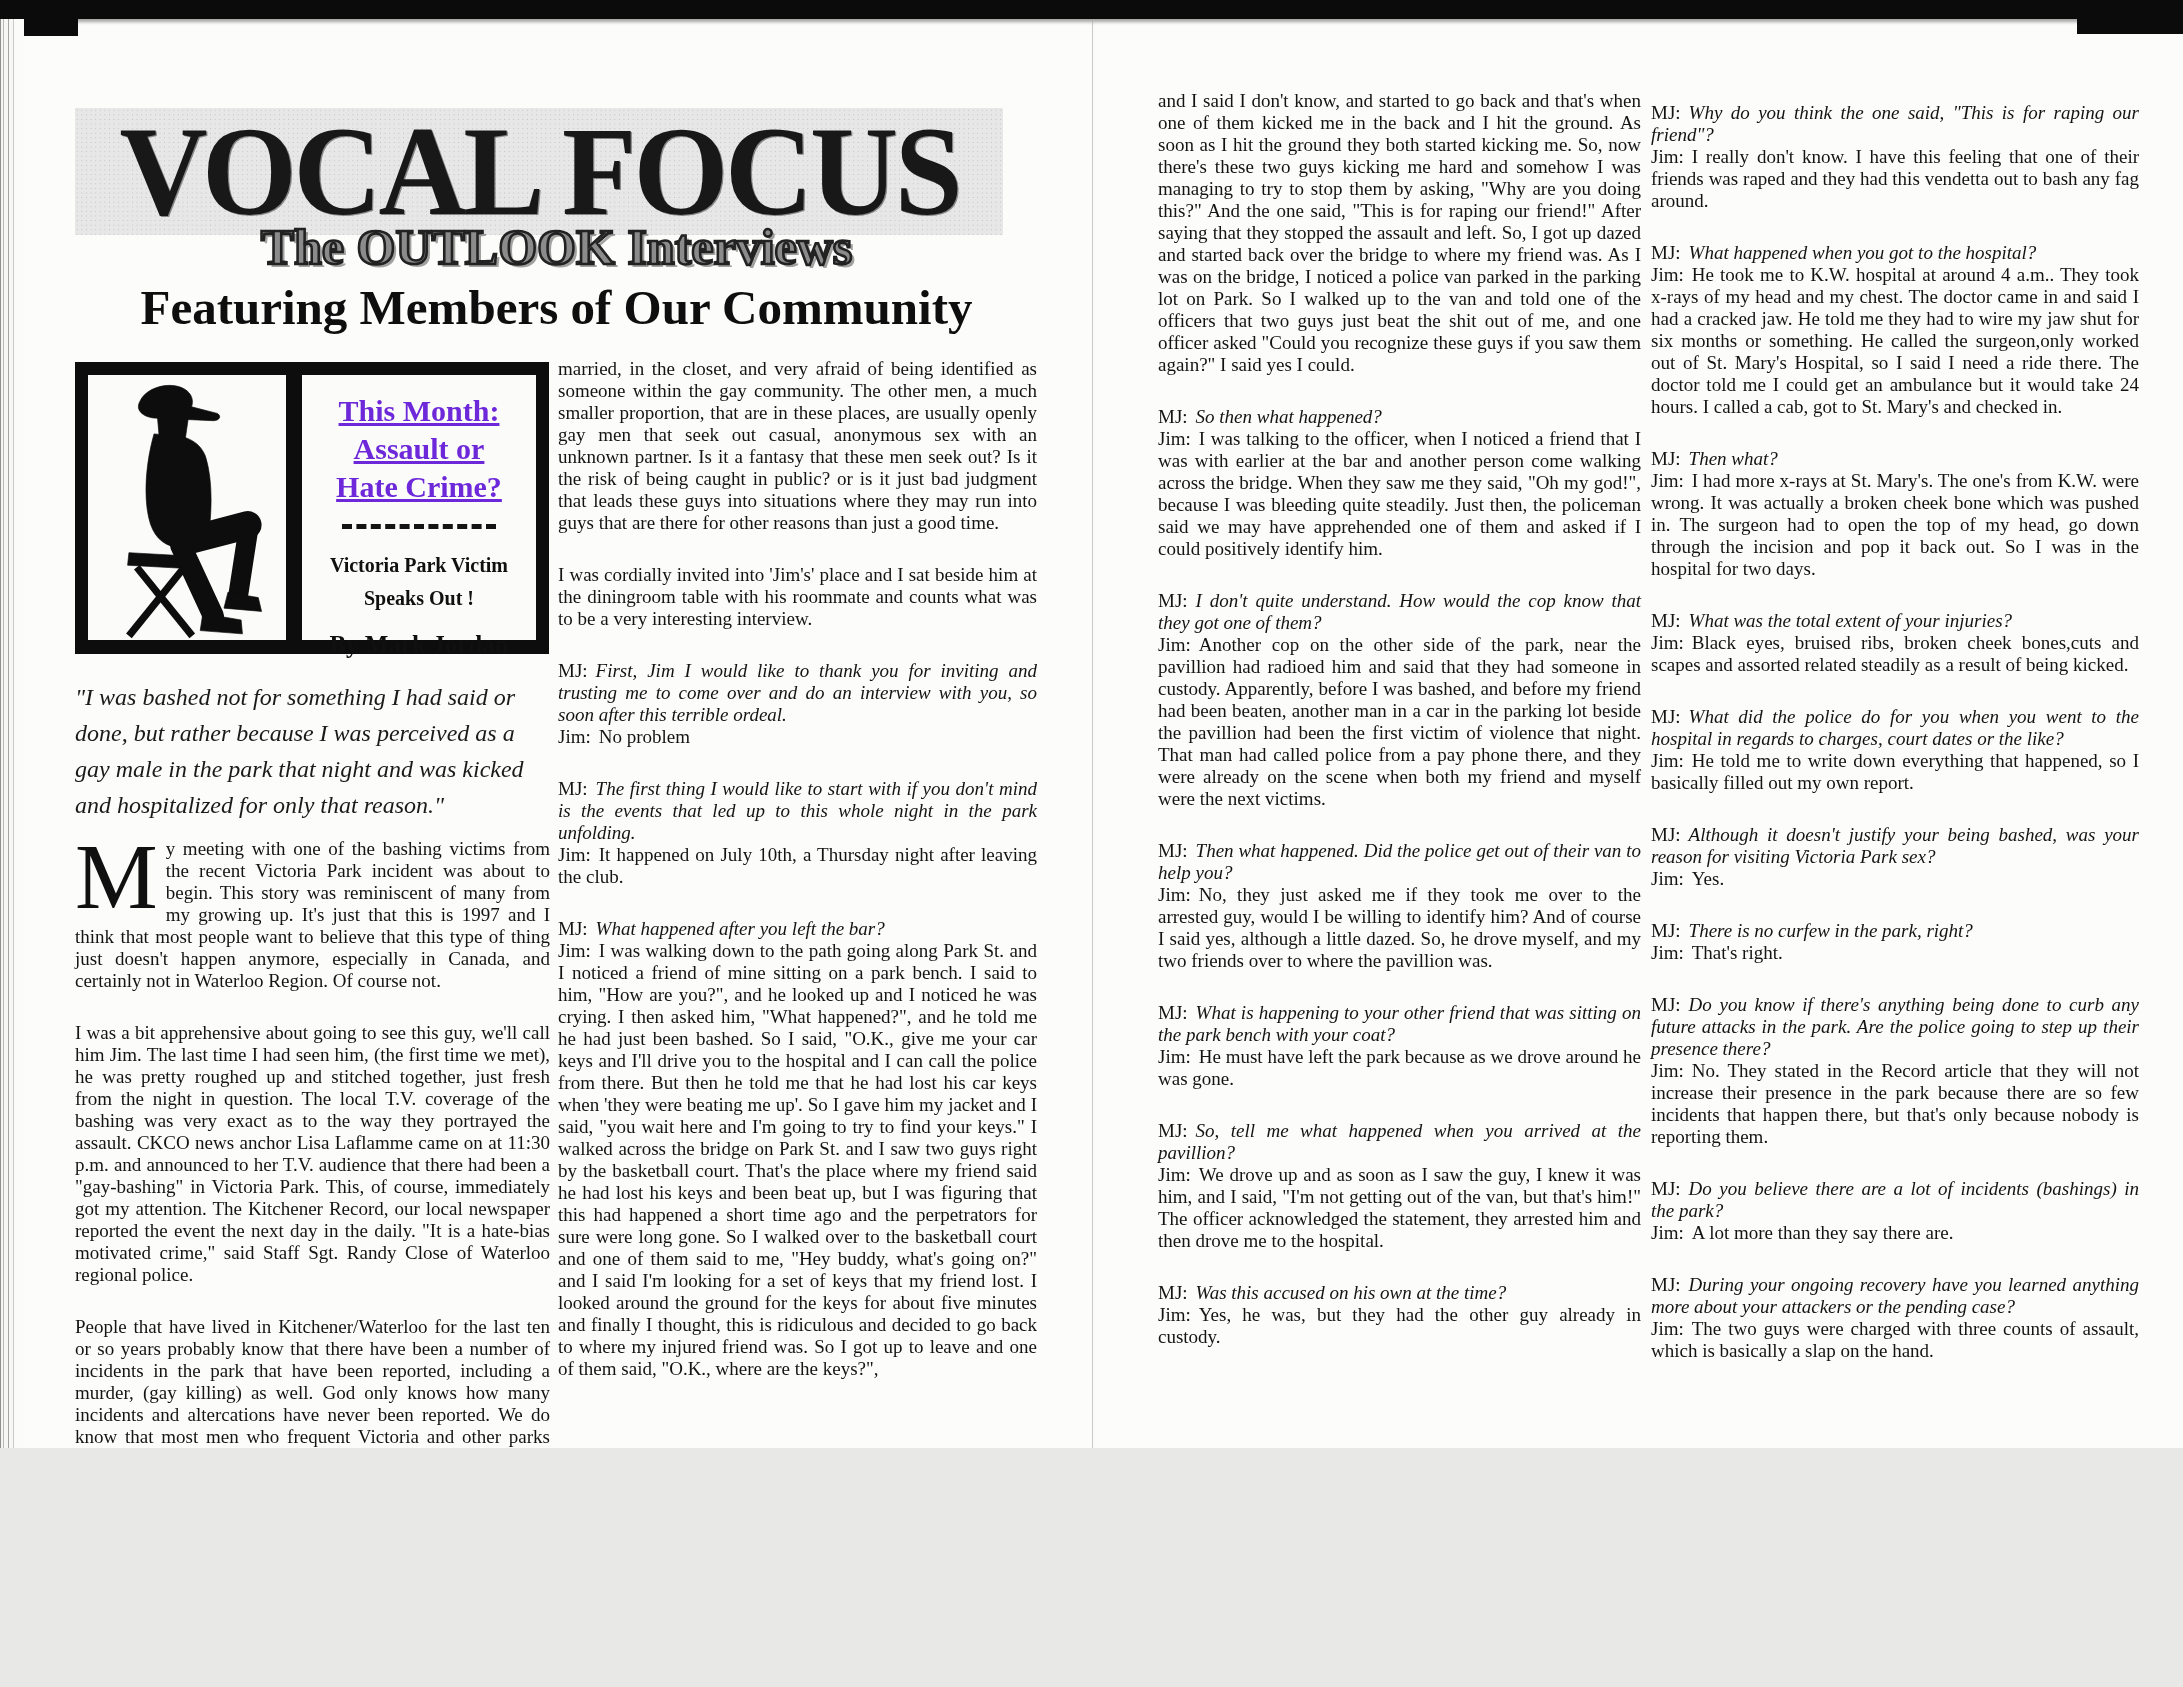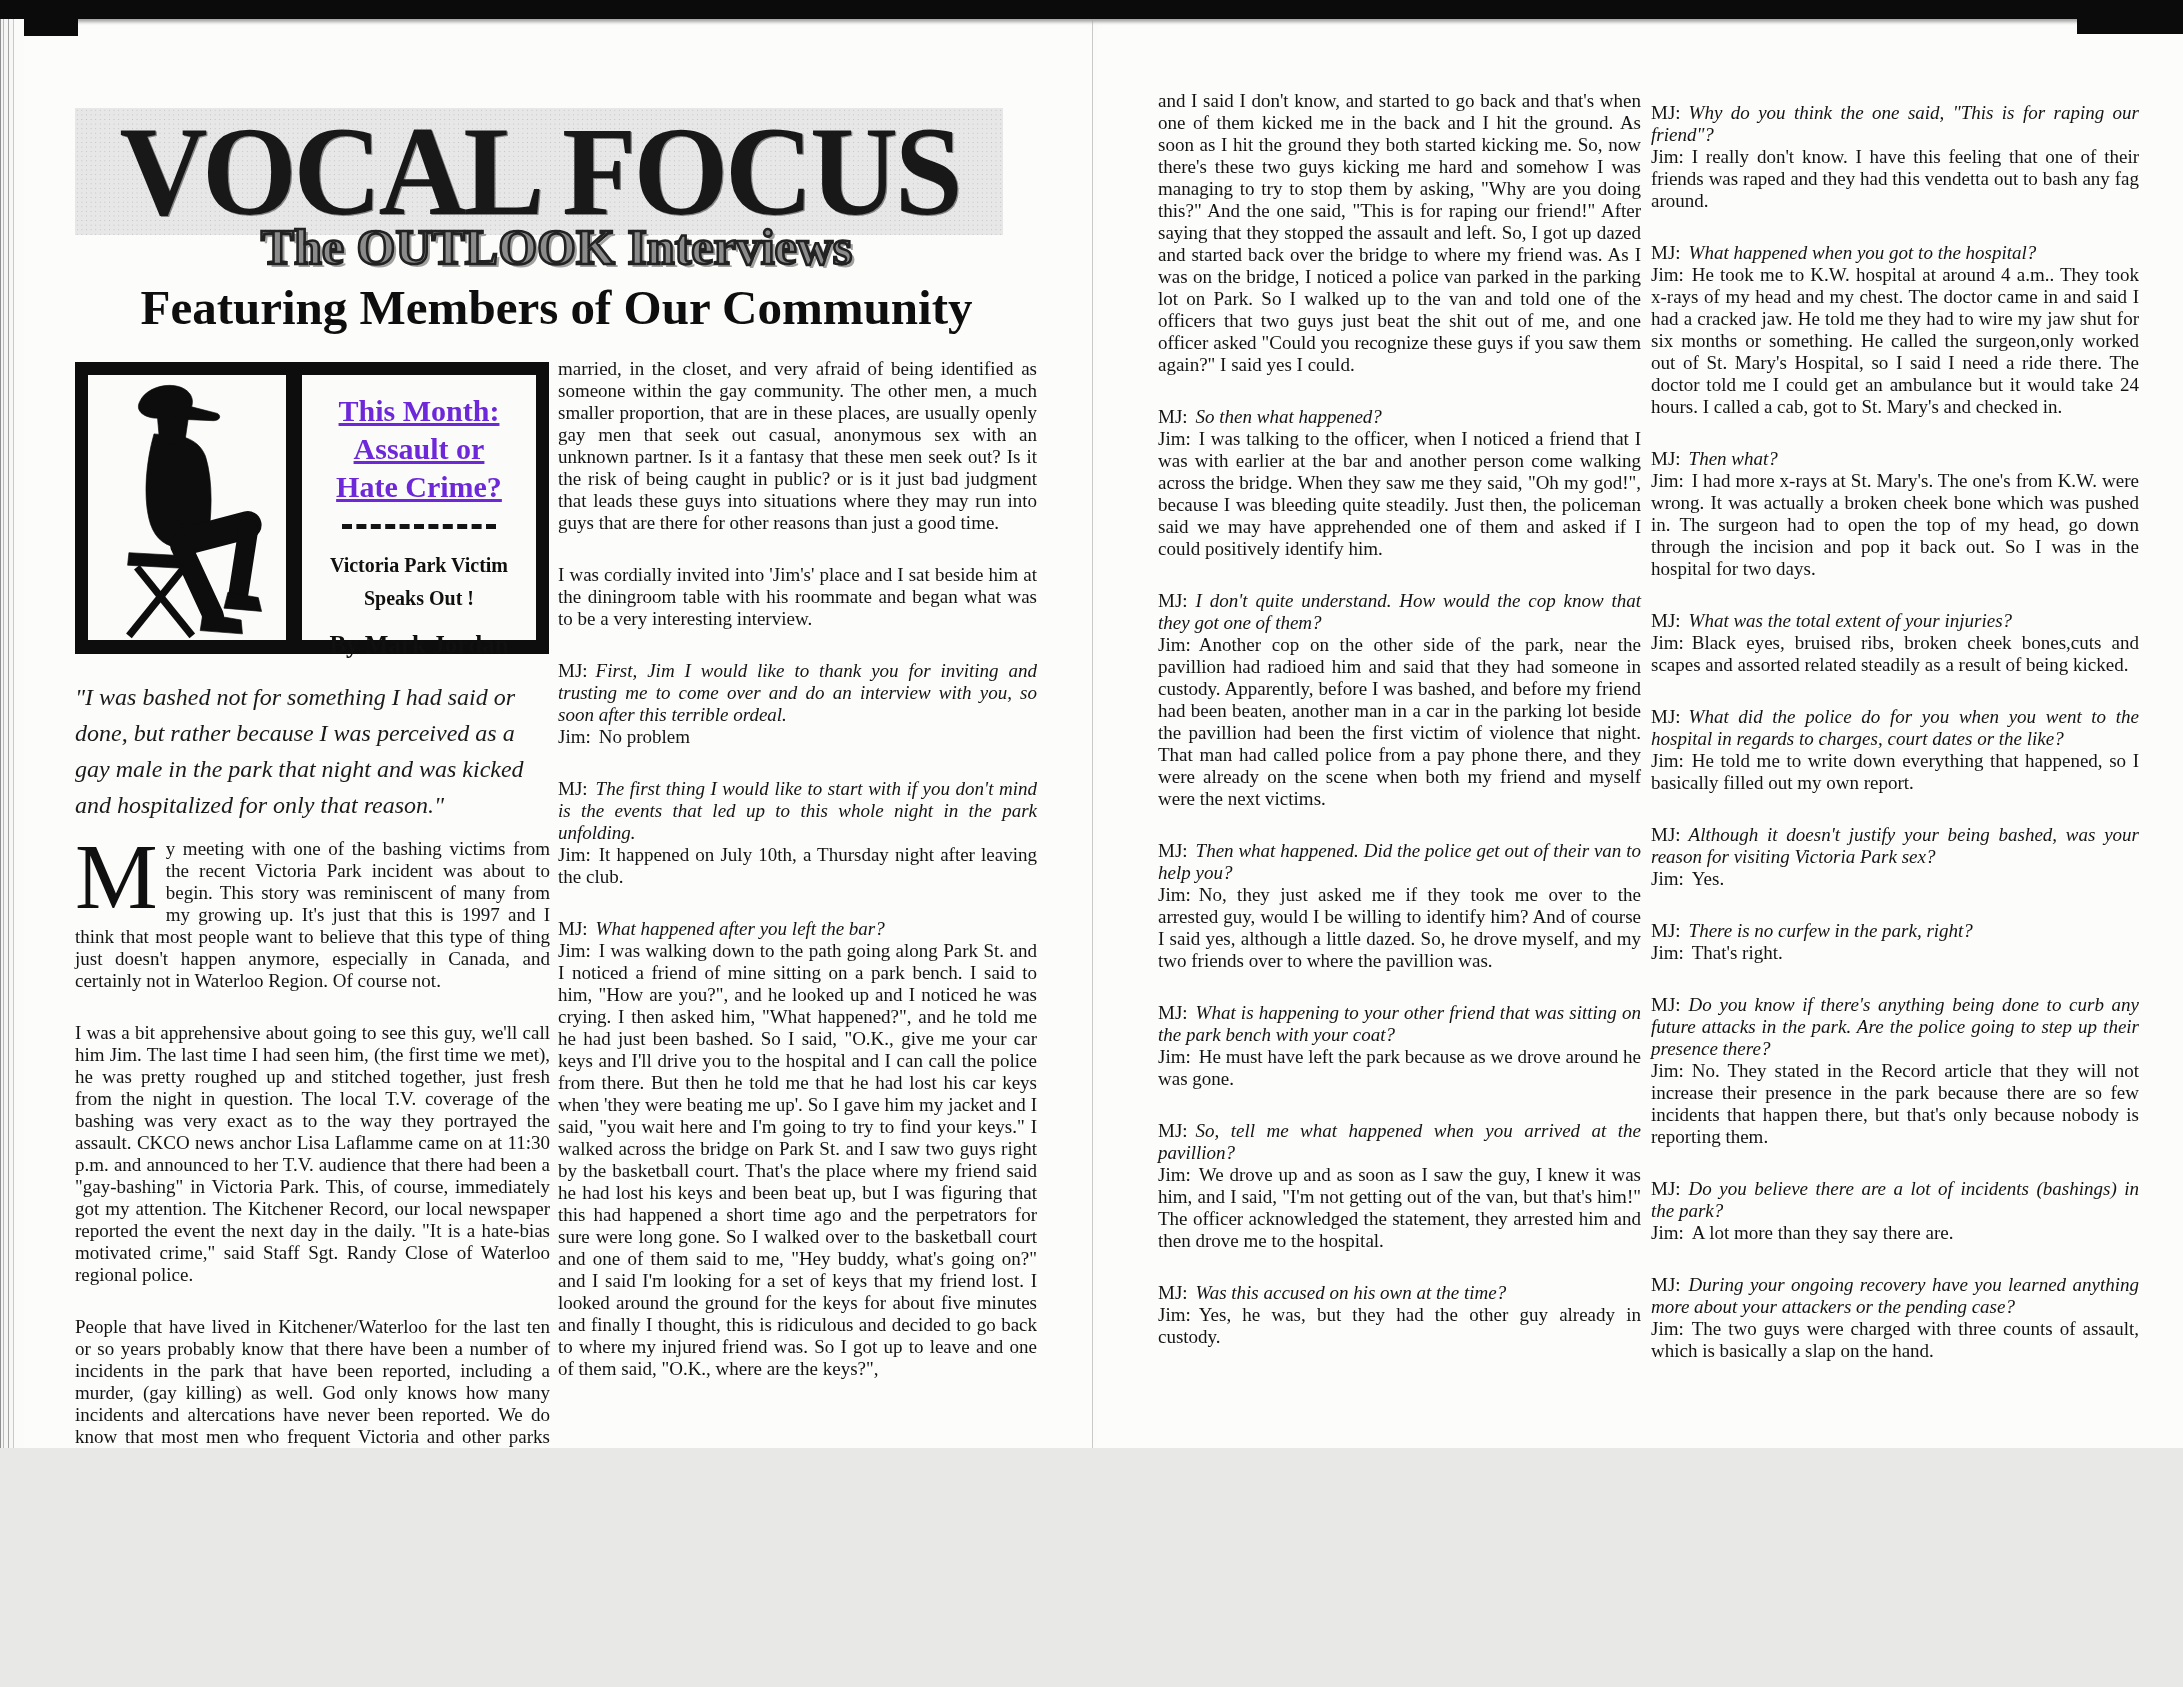--- a/index.html
+++ b/index.html
@@ -120,21 +120,21 @@
     <div class="pull-quote">"I was bashed not for something I had said or done, but rather because I was perceived as a gay male in the park that night and was kicked and hospitalized for only that reason."</div>
 
     <div class="bodycol l-col1">
       <p><span class="dropcap">M</span><span>y meeting with one of the bashing victims from the recent Victoria Park incident was about to begin.  This story was reminiscent of many from my growing up.  It's just that this is 1997 and I think that most people want to believe that this type of thing just doesn't happen anymore, especially in Canada, and certainly not in Waterloo Region.  Of course not.</span></p>
       <p>I was a bit apprehensive about going to see this guy, we'll call him Jim.  The last time I had seen him, (the first time we met), he was pretty roughed up and stitched together, just fresh from the night in question.  The local T.V. coverage of the bashing was very exact as to the way they portrayed the assault.  CKCO news anchor Lisa Laflamme came on at 11:30 p.m. and announced to her T.V. audience that there had been a "gay-bashing" in Victoria Park.  This, of course, immediately got my attention.  The Kitchener Record, our local newspaper reported the event the next day in the daily.  "It is a hate-bias motivated crime," said Staff Sgt. Randy Close of Waterloo regional police.</p>
       <p>People that have lived in Kitchener/Waterloo for the last ten or so years probably know that there have been a number of incidents in the park that have been reported, including a murder, (gay killing) as well.  God only knows how many incidents and altercations have never been reported.  We do know that most men who frequent Victoria and other parks and public washrooms, are</p>
     </div>
 
     <div class="bodycol l-col2">
       <p>married, in the closet, and very afraid of being identified as someone within the gay community.  The other men, a much smaller proportion, that are in these places, are usually openly gay men that seek out casual, anonymous sex with an unknown partner.  Is it a fantasy that these men seek out? Is it the risk of being caught in public? or is it just bad judgment that leads these guys into situations where they may run into guys that are there for other reasons than just a good time.</p>
-      <p>I was cordially invited into 'Jim's' place and I sat beside him at the diningroom table with his roommate and began what was to be a very interesting interview.</p>
+      <p>I was cordially invited into 'Jim's' place and I sat beside him at the diningroom table with his roommate and counts what was to be a very interesting interview.</p>
       <div>
           <div class="qa-pair">
             <p><span class="speaker">MJ:</span><span class="qtext">First, Jim I would like to thank you for inviting and trusting me to come over and do an interview with you, so soon after this terrible ordeal.</span></p>
             <p><span class="speaker">Jim:</span><span class="atext">No problem</span></p>
           </div>
           <div class="qa-pair">
             <p><span class="speaker">MJ:</span><span class="qtext">The first thing I would like to start with if you don't mind is the events that led up to this whole night in the park unfolding.</span></p>
             <p><span class="speaker">Jim:</span><span class="atext">It happened on July 10th, a Thursday night after leaving the club.</span></p>
           </div>
           <div class="qa-pair">

